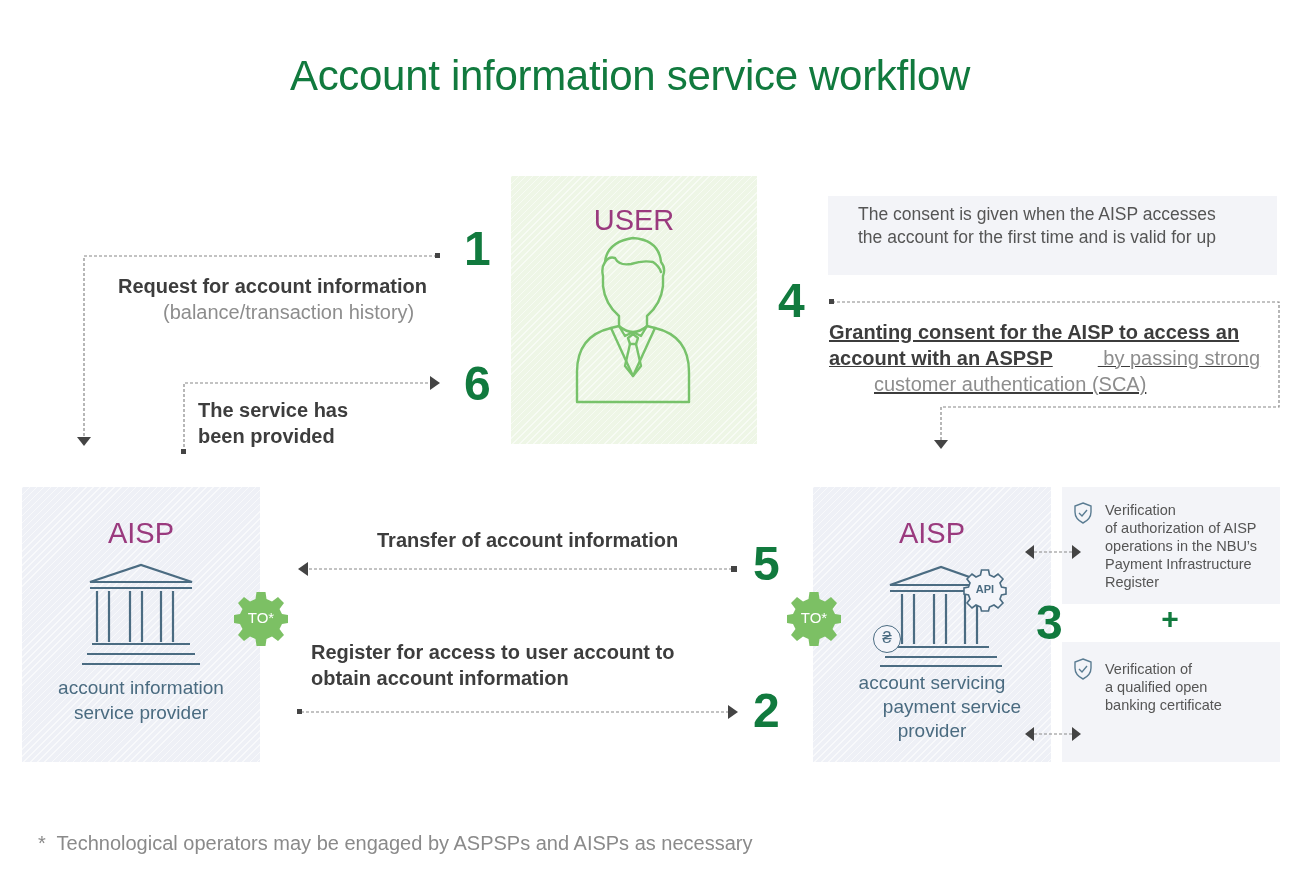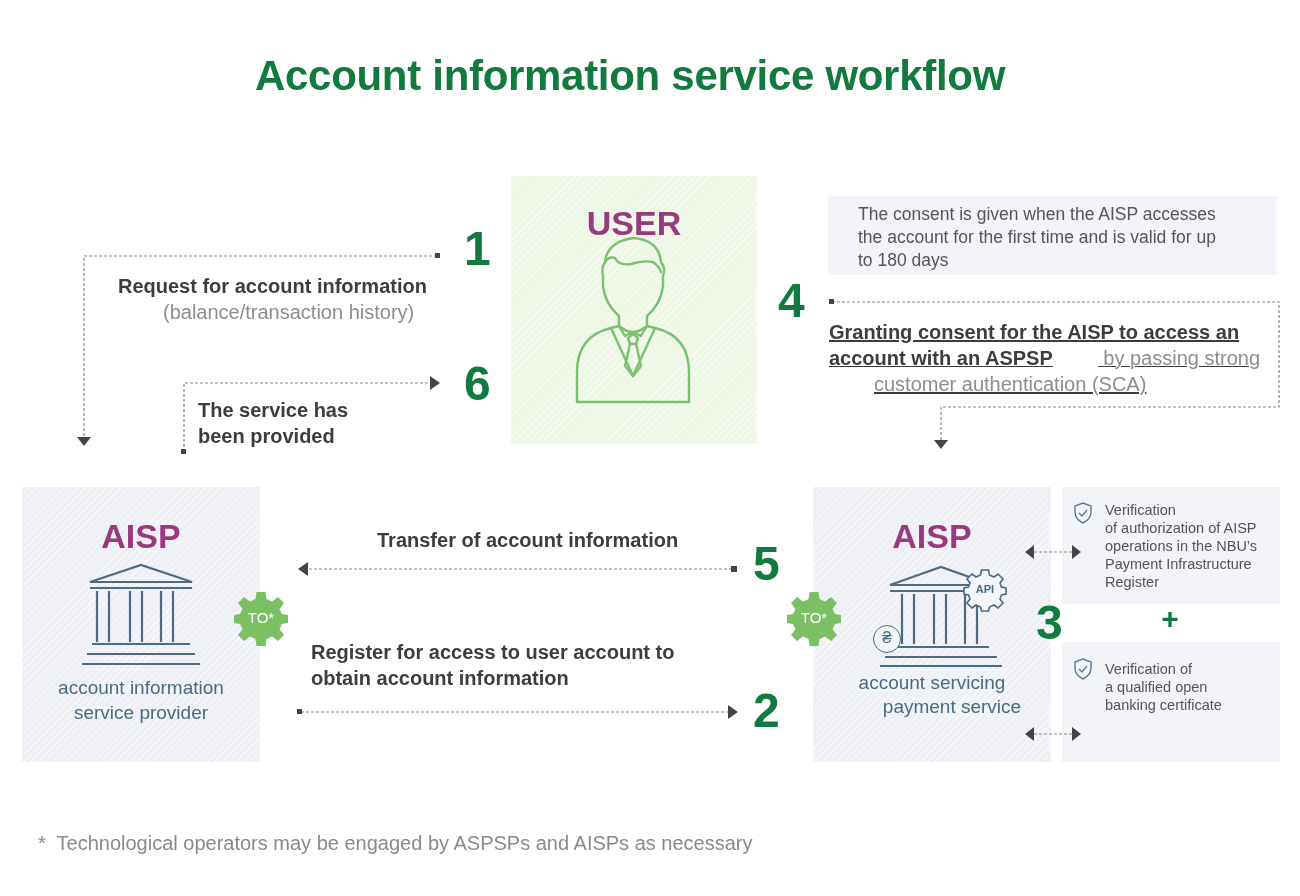--- a/index.html
+++ b/index.html
@@ -3,35 +3,35 @@
 <meta charset="utf-8">
 <style>
   * { box-sizing: border-box; margin: 0; padding: 0; }
   html, body { width: 1300px; height: 896px; background: #ffffff; overflow: hidden; }
   body { position: relative; font-family: "Liberation Sans", sans-serif; color: #3c3c3c; }
 
   .abs { position: absolute; }
 
   .title {
     left: 0; width: 1260px; top: 52px; text-align: center;
-    font-size: 42px; font-weight: bold; color: #117a3e; letter-spacing: -0.3px;
+    font-size: 42px; font-weight: normal; color: #117a3e; letter-spacing: -0.3px;
   }
 
   
   .panel-green {
     background-color: #eef6e6;
     background-image: repeating-linear-gradient(135deg, rgba(255,255,255,0.55) 0 1px, transparent 1px 5px);
   }
   .panel-gray {
     background-color: #eef0f6;
     background-image: repeating-linear-gradient(135deg, rgba(255,255,255,0.6) 0 1px, transparent 1px 5px);
   }
   .panel-flat { background: #f3f4f8; }
 
-  .entity-title { font-size: 34px; font-weight: bold; color: #9a3a7e; text-align: center; width: 100%; }
+  .entity-title { font-size: 29px; font-weight: normal; color: #9a3a7e; text-align: center; width: 100%; }
   .entity-desc { font-size: 19px; color: #4a6b80; text-align: center; width: 100%; line-height: 25px; }
 
   .step-num { font-size: 48px; font-weight: bold; color: #117a3e; line-height: 1; }
 
   .label-bold { font-size: 20px; font-weight: bold; color: #3d3d3d; line-height: 26px; }
   .label-light { font-size: 20px; color: #8d8d8d; line-height: 26px; margin-left: 45px; }
   .note { font-size: 17.5px; color: #555; line-height: 23px; }
   .verif { font-size: 14.5px; color: #555; line-height: 18px; }
   .footnote { font-size: 20px; color: #8a8a8a; }
 
@@ -98,20 +98,21 @@
 
   <svg width="44" height="44" viewBox="-22 -22 44 44" style="left:150px; top:80px;">
     <path fill="#f4f5fa" stroke="#4b6c82" stroke-width="1.6" d="M-3.5 -19 L3.5 -19 L4.5 -14 L9 -12 L13 -15 L18 -10 L15 -6 L16.5 -2 L21 -1 L21 5 L16.5 6 L15 10 L18 14 L13 19 L9 16 L4.5 18 L3.5 22 L-3.5 22 L-4.5 18 L-9 16 L-13 19 L-18 14 L-15 10 L-16.5 6 L-21 5 L-21 -1 L-16.5 -2 L-15 -6 L-18 -10 L-13 -15 L-9 -12 L-4.5 -14 Z"></path>
   </svg>
   <div class="abs" style="left:150px; top:96px; width:44px; text-align:center; font-size:11px; font-weight:bold; color:#4b6c82;">API</div>
 
   <div class="abs" style="left:60px; top:138px; width:28px; height:28px; border-radius:50%; border:1.8px solid #4b6c82; background:#f4f5fa;"></div>
   <div class="abs" style="left:60px; top:141px; width:28px; text-align:center; font-size:17px; color:#4b6c82;">₴</div>
   <div class="abs entity-desc" style="top:183px;">account servicing</div>
   <div class="abs entity-desc" style="top:207px;padding-left:40px;">payment service</div>
+  <div class="abs entity-desc" style="top:231px;">provider</div>
 </div>
 
 <svg width="54" height="54" viewBox="-27 -27 54 54" style="left:234px; top:592px;">
   <path fill="#7cc064" d="M-4.5 -25 L4.5 -25 L5.5 -18 L11 -15.5 L17 -20 L23 -14 L18.5 -8 L21 -3 L27 -2 L27 6 L21 7 L18.5 12 L23 18 L17 24 L11 19.5 L5.5 22 L4.5 29 L-4.5 29 L-5.5 22 L-11 19.5 L-17 24 L-23 18 L-18.5 12 L-21 7 L-27 6 L-27 -2 L-21 -3 L-18.5 -8 L-23 -14 L-17 -20 L-11 -15.5 L-5.5 -18 Z" transform="translate(0,-2)"></path>
 </svg>
 <div class="abs" style="left:234px; top:609px; width:54px; text-align:center; font-size:15px; color:#fff;">TO*</div>
 
 <svg width="54" height="54" viewBox="-27 -27 54 54" style="left:787px; top:592px;">
   <path fill="#7cc064" d="M-4.5 -25 L4.5 -25 L5.5 -18 L11 -15.5 L17 -20 L23 -14 L18.5 -8 L21 -3 L27 -2 L27 6 L21 7 L18.5 12 L23 18 L17 24 L11 19.5 L5.5 22 L4.5 29 L-4.5 29 L-5.5 22 L-11 19.5 L-17 24 L-23 18 L-18.5 12 L-21 7 L-27 6 L-27 -2 L-21 -3 L-18.5 -8 L-23 -14 L-17 -20 L-11 -15.5 L-5.5 -18 Z" transform="translate(0,-2)"></path>
 </svg>
@@ -141,21 +142,20 @@
   <div>a qualified open</div>
   <div>banking certificate</div>
 </div>
 
 <div class="abs" style="left:1150px; top:602px; width:40px; text-align:center; font-size:30px; font-weight:bold; color:#117a3e;">+</div>
 
 <div class="abs panel-flat" style="left:828px; top:196px; width:449px; height:79px;"></div>
 <div class="abs note" style="left:858px; top:203px; width:410px;">
   <div>The consent is given when the AISP accesses</div>
   <div>the account for the first time and is valid for up</div>
-  <div>to 180 days</div>
 </div>
 
 <div class="abs step-num" style="left:464px; top:225px;">1</div>
 <div class="abs step-num" style="left:464px; top:360px;">6</div>
 <div class="abs step-num" style="left:778px; top:277px;">4</div>
 <div class="abs step-num" style="left:753px; top:540px;">5</div>
 <div class="abs step-num" style="left:753px; top:687px;">2</div>
 <div class="abs step-num" style="left:1036px; top:599px;">3</div>
 
 <div class="abs" style="left:118px; top:273px;">

